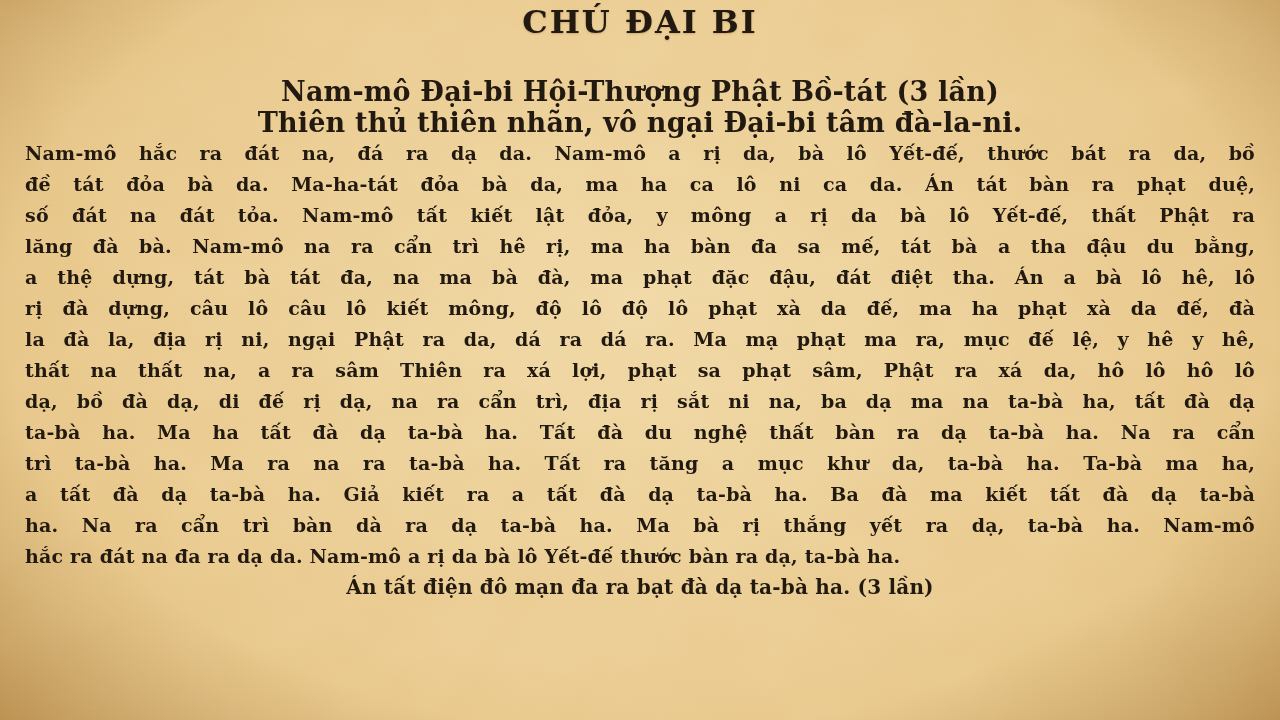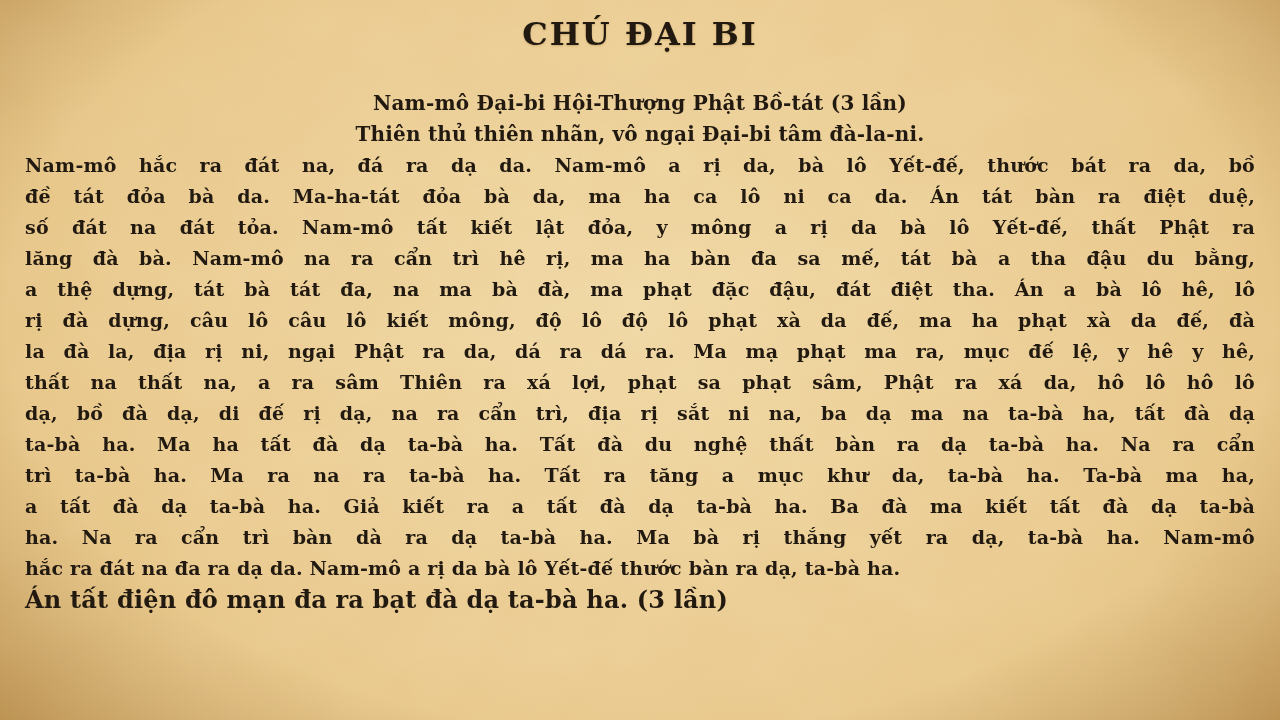--- a/index.html
+++ b/index.html
@@ -35,55 +35,55 @@
     width: 1280px;
     height: 720px;
     pointer-events: none;
     mix-blend-mode: multiply;
     opacity: 0.5;
   }
   .page {
     position: relative;
     width: 1280px;
     height: 720px;
-    padding: 14px 25px 0 25px;
+    padding: 2px 25px 0 25px;
     z-index: 1;
   }
   .title {
     text-align: center;
     font-size: 32px;
     font-weight: bold;
     letter-spacing: 2px;
     line-height: 40px;
     margin-bottom: 34px;
     text-shadow: 0 1px 2px rgba(120, 70, 10, 0.25);
   }
   .intro-line {
     text-align: center;
-    font-size: 20px;
+    font-size: 27px;
     font-weight: bold;
     line-height: 31px;
     letter-spacing: 0.2px;
   }
   .body-lines { margin-top: 0; }
   .body-line {
     font-size: 19px;
     font-weight: bold;
     line-height: 31px;
     letter-spacing: 0.2px;
     text-align: justify;
     text-align-last: justify;
     text-justify: inter-word;
   }
   .body-line:last-child {
     text-align-last: left;
   }
   .closing-line {
-    text-align: left;
-    font-size: 24px;
+    text-align: center;
+    font-size: 20px;
     font-weight: bold;
     line-height: 31px;
     letter-spacing: 0.2px;
   }
 </style>
 </head>
 <body>
 
 <svg class="texture" xmlns="http://www.w3.org/2000/svg" width="1280" height="720" aria-hidden="true">
   <filter id="grain">
@@ -97,21 +97,21 @@
 
   <h1 class="title">CHÚ ĐẠI BI</h1>
 
   <div class="intro">
     <div class="intro-line">Nam-mô Đại-bi Hội-Thượng Phật Bồ-tát (3 lần)</div>
     <div class="intro-line">Thiên thủ thiên nhãn, vô ngại Đại-bi tâm đà-la-ni.</div>
   </div>
 
   <div class="body-lines">
       <div class="body-line">Nam-mô hắc ra đát na, đá ra dạ da. Nam-mô a rị da, bà lô Yết-đế, thước bát ra da, bồ</div>
-      <div class="body-line">đề tát đỏa bà da. Ma-ha-tát đỏa bà da, ma ha ca lô ni ca da. Án tát bàn ra điệt duệ,</div>
+      <div class="body-line">đề tát đỏa bà da. Ma-ha-tát đỏa bà da, ma ha ca lô ni ca da. Án tát bàn ra phạt duệ,</div>
       <div class="body-line">số đát na đát tỏa. Nam-mô tất kiết lật đỏa, y mông a rị da bà lô Yết-đế, thất Phật ra</div>
       <div class="body-line">lăng đà bà. Nam-mô na ra cẩn trì hê rị, ma ha bàn đa sa mế, tát bà a tha đậu du bằng,</div>
       <div class="body-line">a thệ dựng, tát bà tát đa, na ma bà đà, ma phạt đặc đậu, đát điệt tha. Án a bà lô hê, lô</div>
       <div class="body-line">rị đà dựng, câu lô câu lô kiết mông, độ lô độ lô phạt xà da đế, ma ha phạt xà da đế, đà</div>
       <div class="body-line">la đà la, địa rị ni, ngại Phật ra da, dá ra dá ra. Ma mạ phạt ma ra, mục đế lệ, y hê y hê,</div>
       <div class="body-line">thất na thất na, a ra sâm Thiên ra xá lợi, phạt sa phạt sâm, Phật ra xá da, hô lô hô lô</div>
       <div class="body-line">dạ, bồ đà dạ, di đế rị dạ, na ra cẩn trì, địa rị sắt ni na, ba dạ ma na ta-bà ha, tất đà dạ</div>
       <div class="body-line">ta-bà ha. Ma ha tất đà dạ ta-bà ha. Tất đà du nghệ thất bàn ra dạ ta-bà ha. Na ra cẩn</div>
       <div class="body-line">trì ta-bà ha. Ma ra na ra ta-bà ha. Tất ra tăng a mục khư da, ta-bà ha. Ta-bà ma ha,</div>
       <div class="body-line">a tất đà dạ ta-bà ha. Giả kiết ra a tất đà dạ ta-bà ha. Ba đà ma kiết tất đà dạ ta-bà</div>

